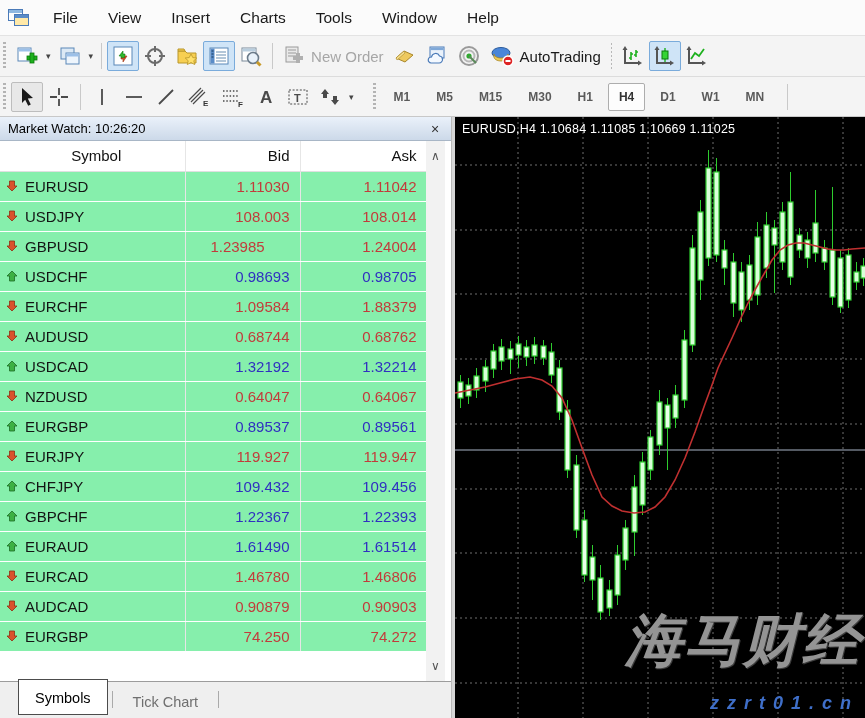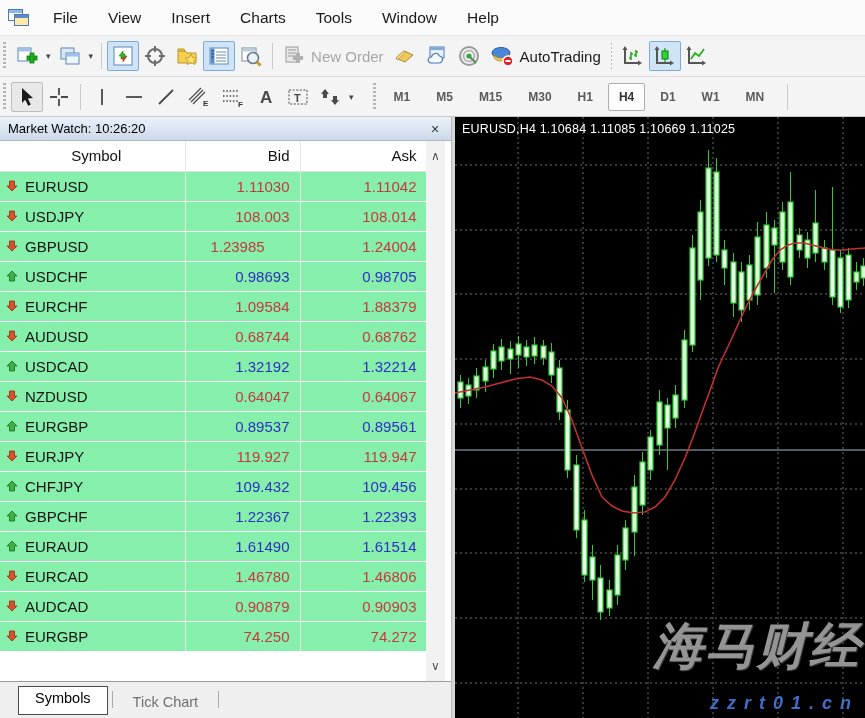--- a/index.html
+++ b/index.html
@@ -62,30 +62,30 @@
   td.sym { color:#141414; padding-left:6px; }
   td.sym .symwrap { display:flex; align-items:center; gap:7px; }
   td.bid, td.ask { text-align:right; padding-right:10px; }
   .scrollcol { position:absolute; right:6px; top:24px; width:19px; height:540px; background:#f2f2f2; }
   .sc-up, .sc-dn { position:absolute; left:0; width:19px; height:22px; color:#555;
                    font-size:12px; text-align:center; line-height:22px; background:#f2f2f2; }
   .sc-up { top:4px; } .sc-dn { bottom:4px; }
 
   .mw-tabs { height:37px; margin-top:auto; background:#efefef; border-top:1px solid #9c9c9c;
              display:flex; align-items:flex-end; padding:0 0 0 18px; flex:0 0 auto; }
-  .tab { font-size:14.5px; padding:3px 16px 8px; color:#6f6f6f; }
+  .tab { font-size:14.5px; padding:10px 16px 8px; color:#6f6f6f; }
   .tab.active { background:#fff; border:1px solid #4c4c4c; color:#000; margin-bottom:3px; margin-top:2px; }
   .tab-sep { width:1px; height:17px; background:#aaa; margin:0 4px 10px; }
 
   
   .chart { position:relative; flex:1; height:601px; background:#000; overflow:hidden; }
   .chart svg { position:absolute; left:0; top:0; }
   .ohlc { position:absolute; left:7px; top:5px; color:#fff; font-size:12.5px;
           letter-spacing:0.2px; white-space:nowrap; z-index:3; }
-  .wm1 { position:absolute; right:4px; bottom:38px; font-size:50px; font-weight:700; font-style:italic;
+  .wm1 { position:absolute; right:4px; bottom:38px; font-size:57px; font-weight:700; font-style:italic;
          color:rgba(148,148,148,0.92); letter-spacing:2px; z-index:2; white-space:nowrap;
          text-shadow:1px 1px 0 #3c3c3c;margin-top:25px; }
   .wm2 { position:absolute; right:6px; bottom:4px; font-size:18px; font-weight:700; font-style:italic;
          color:#3f6fc9; letter-spacing:8px; z-index:2; white-space:nowrap; }
 
   .ico { display:block; }
 </style>
 </head>
 <body>
 

